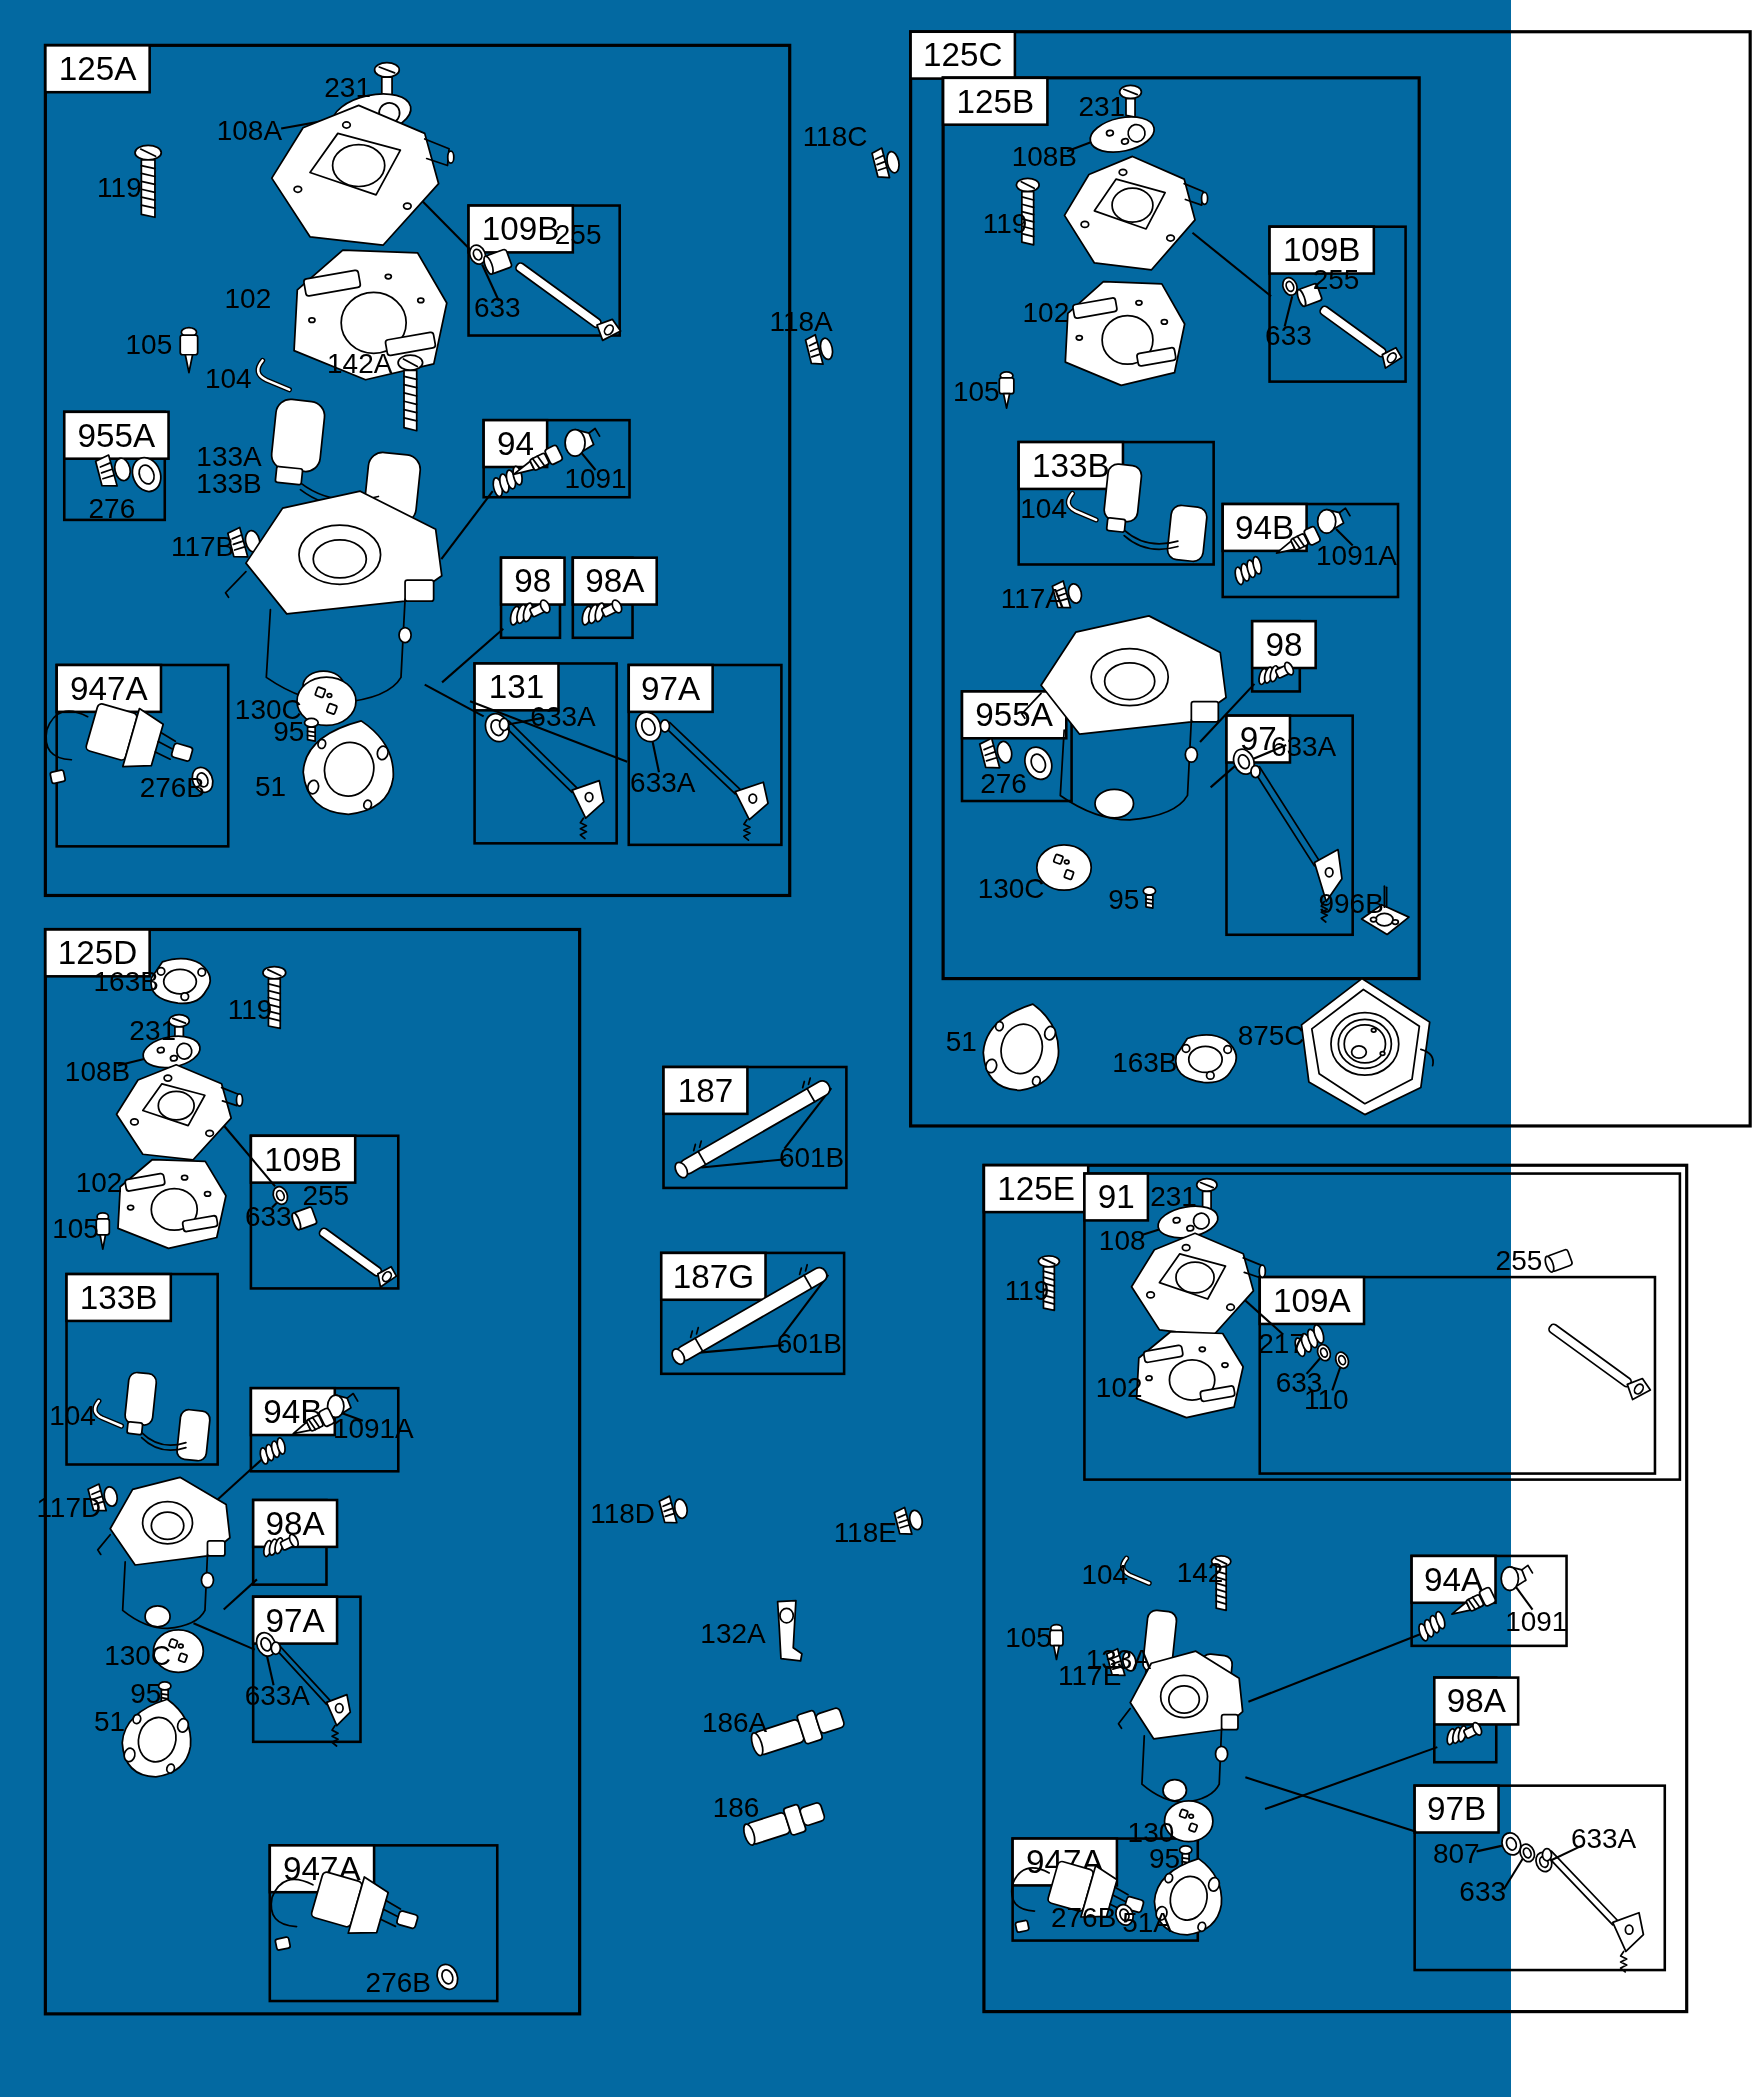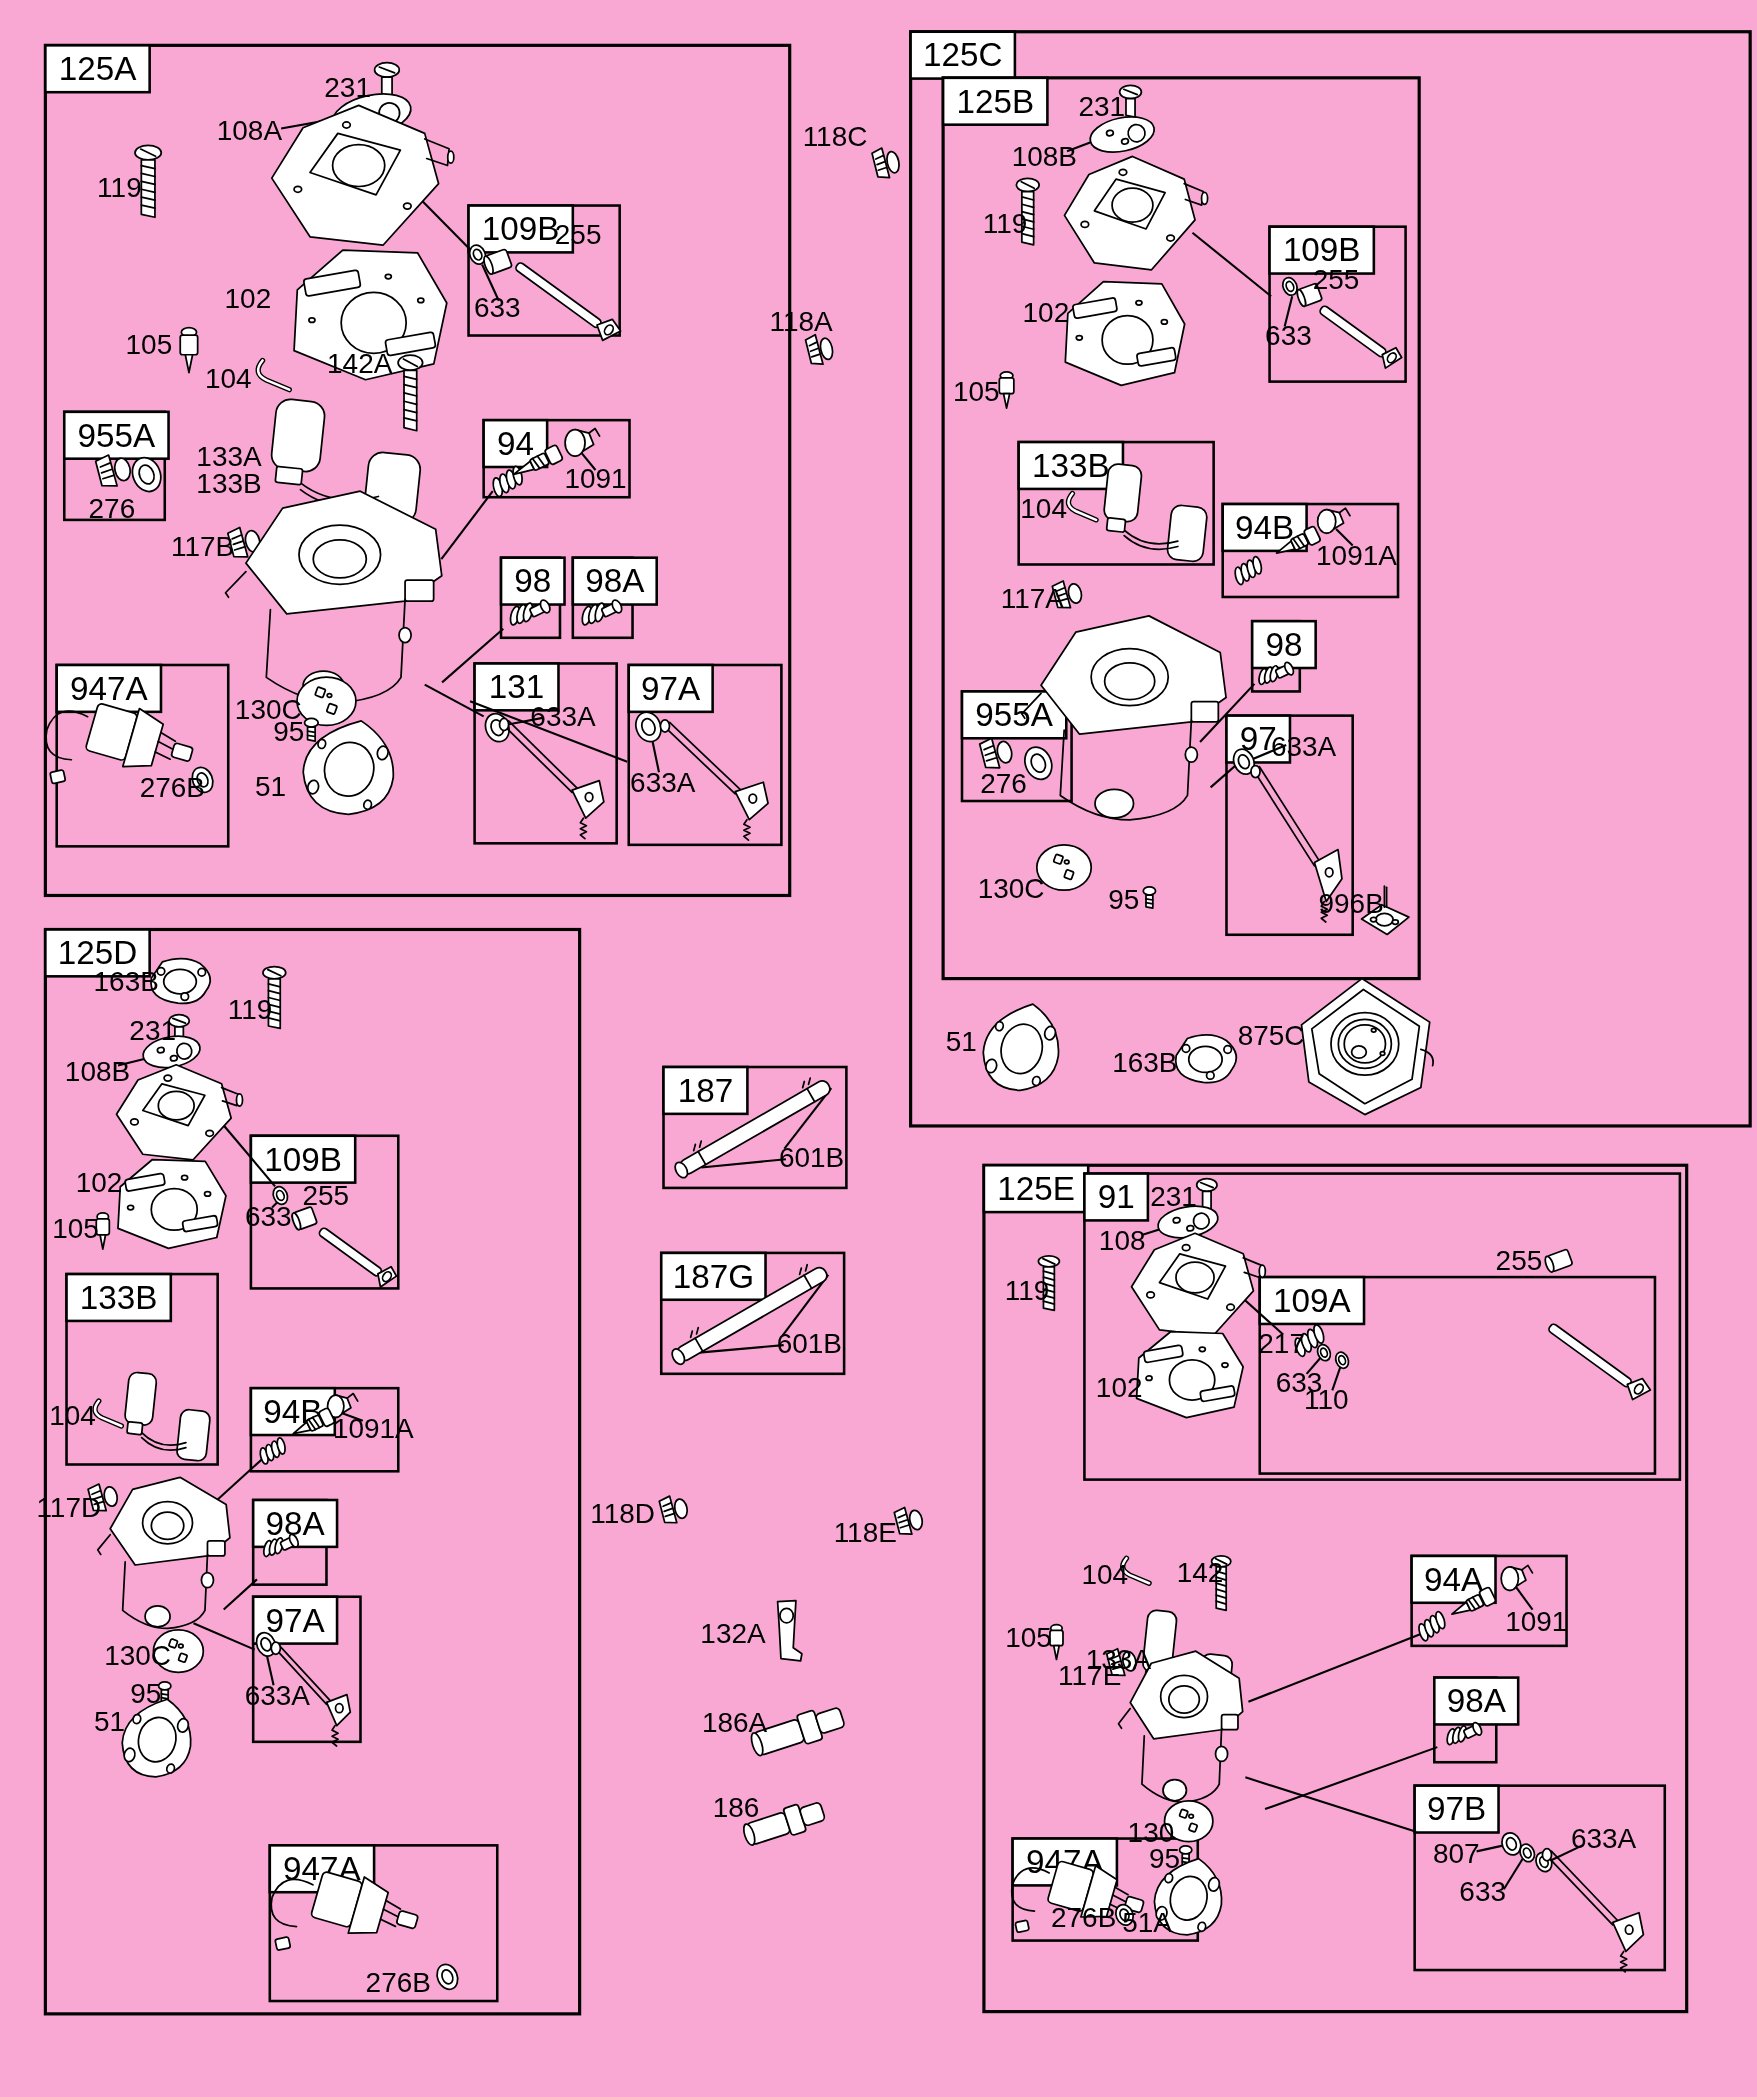--- a/index.html
+++ b/index.html
@@ -1,16 +1,16 @@
 <!DOCTYPE html>
 <html style="font-size:12px"><head>
 <meta charset="utf-8">
 <style>
   html,body{margin:0;padding:0;background:#ffffff;}
-  .stage{position:relative;width:1757px;height:2097px;background:#f9a8d4;}
+  .stage{position:relative;width:1511px;height:2097px;background:#0369a1;}
   svg{display:block;}
   .box{fill:none;stroke:#000;stroke-width:3.4;}
   .box.section{stroke-width:4.2;}
   .tab{fill:#fff;stroke:#000;stroke-width:3.4;}
   .hdr{font-family:"Liberation Sans",sans-serif;font-size:44px;fill:#000;text-anchor:middle;}
   .plabel{font-family:"Liberation Sans",sans-serif;font-size:37px;fill:#000;text-anchor:middle;}
   .leader{stroke:#000;stroke-width:2.8;}
   .part{stroke:#000;stroke-width:2.3;fill:#fff;stroke-linecap:round;stroke-linejoin:round;}
   text{stroke:none;}
 </style>

